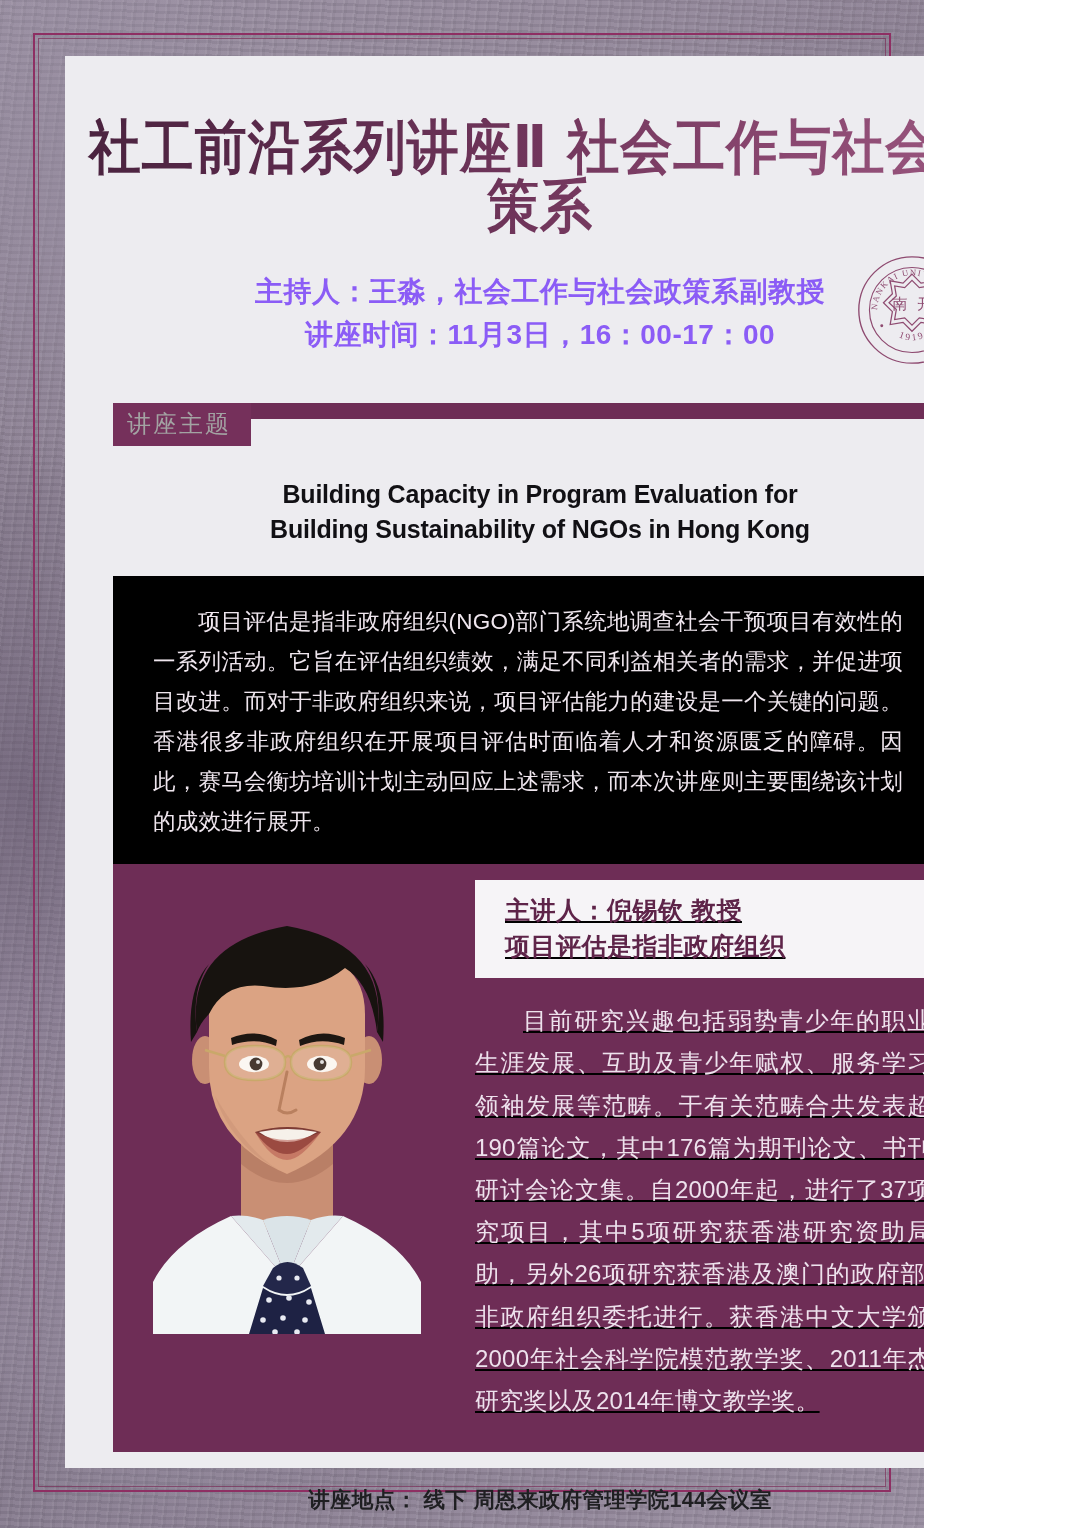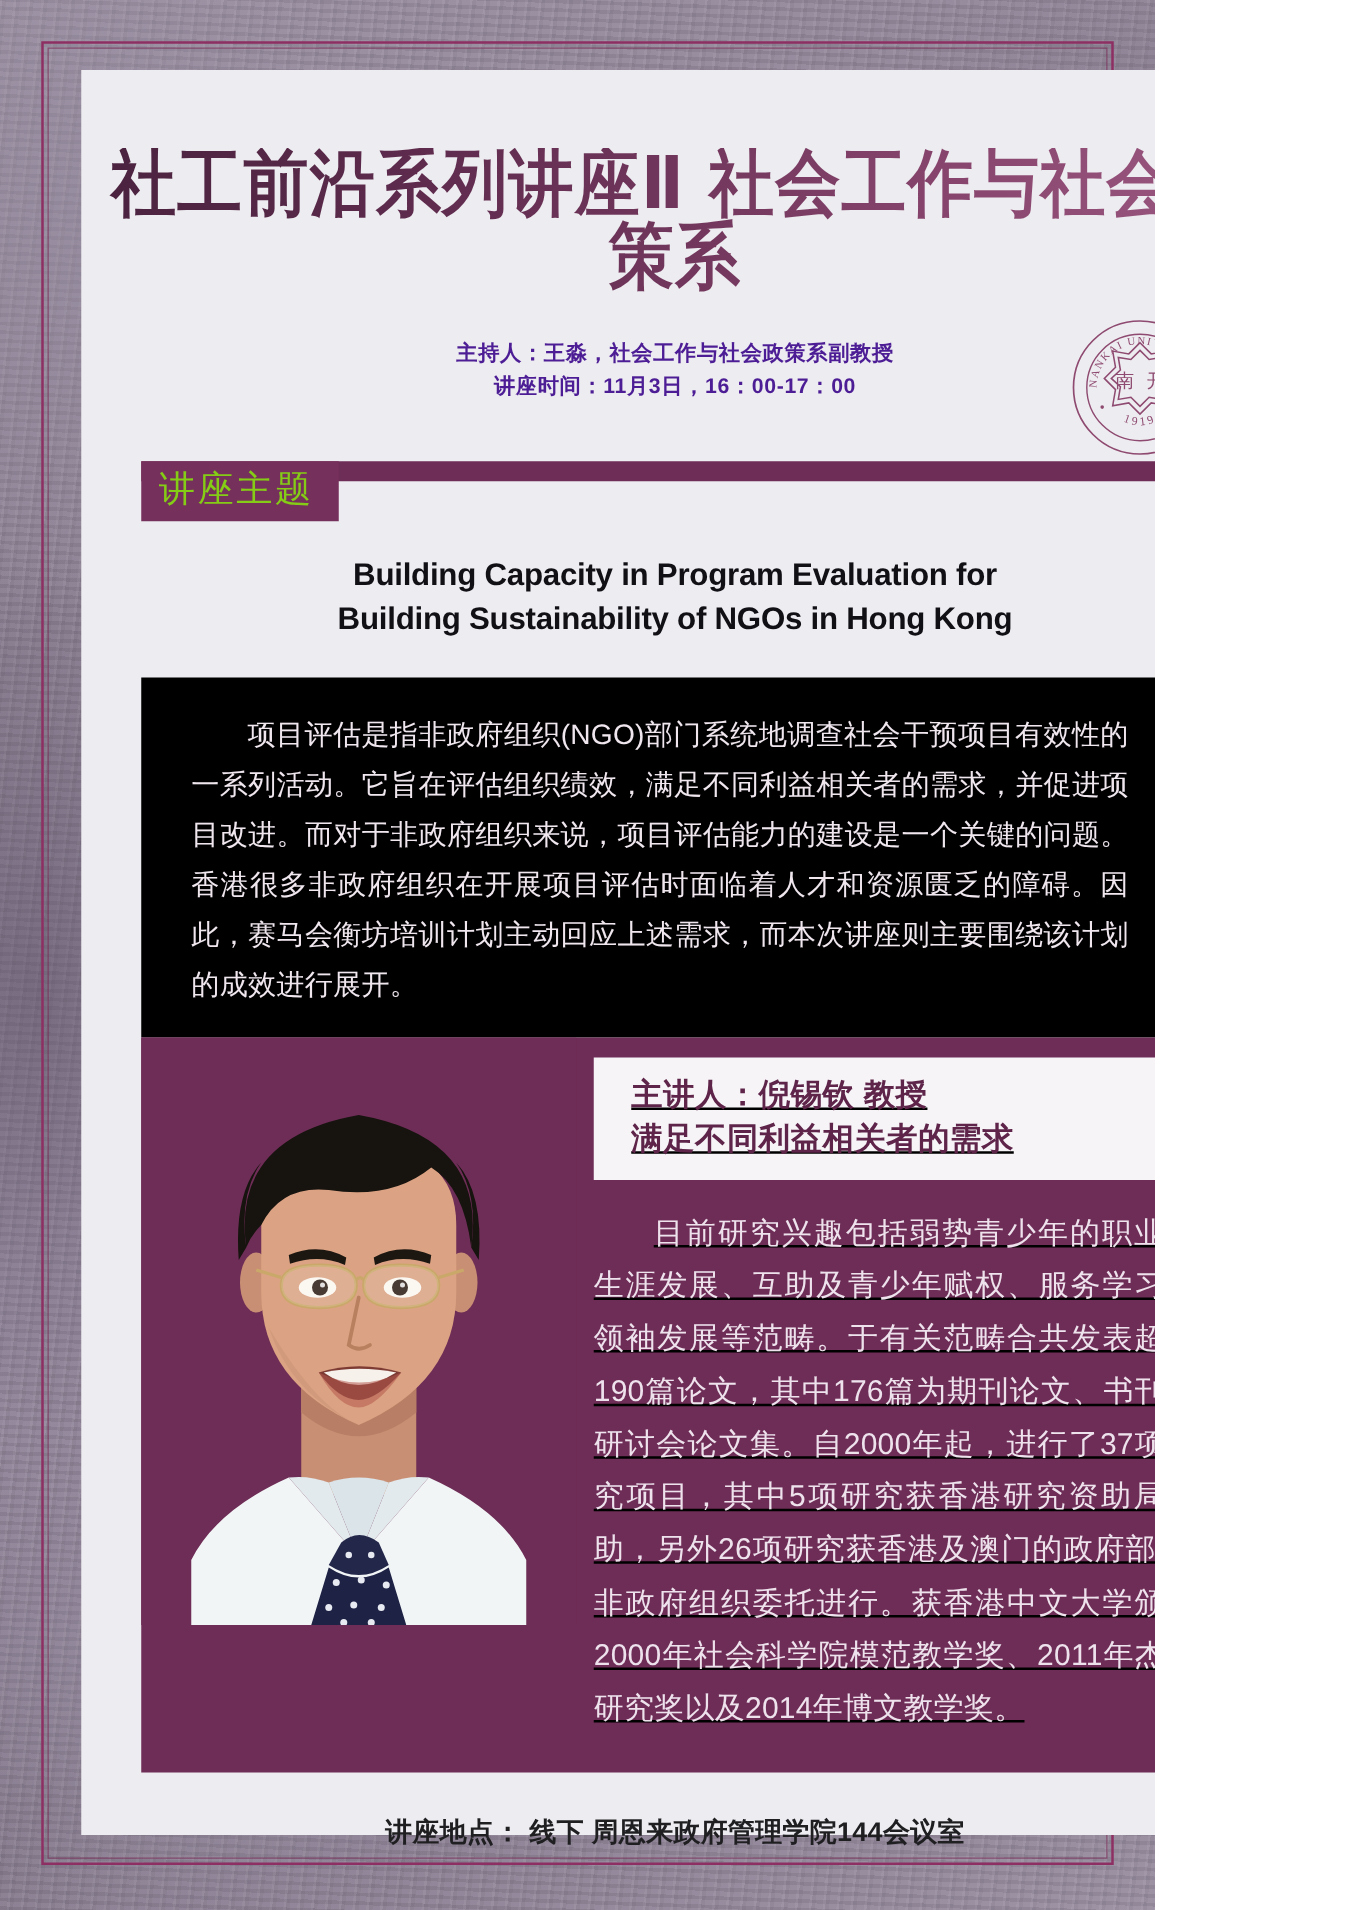--- a/index.html
+++ b/index.html
@@ -69,23 +69,23 @@
   }
 
   
   .meta-block {
     position:relative;
     margin-top:48px;
     padding:0 40px;
   }
   .meta-lines { text-align:center; }
   .meta-line {
-    font-size:17px;
-    font-weight:bold;
-    color:#4c1d95;
+    font-size:28px;
+    font-weight:bold;
+    color:#8b5cf6;
     line-height:1.55;
     letter-spacing:.5px;
   }
 
   
   .seal {
     position:absolute;
     right:47px; top:-16px;
     width:112px; height:112px;
   }
@@ -100,22 +100,22 @@
     position:absolute;
     left:0; top:0; right:0;
     height:16px;
     background:#6e2d56;
   }
   .topic-tab {
     position:absolute;
     left:0; top:0;
     padding:9px 20px 10px 14px;
     background:#75305b;
-    color:#84cc16;
-    font-size:29px;
+    color:#a3a3a3;
+    font-size:24px;
     font-weight:500;
     line-height:1;
     letter-spacing:2px;
   }
 
   
   .en-title {
     margin:24px 34px 0 34px;
     text-align:center;
     font-size:25px;
@@ -352,21 +352,21 @@
 
           <path d="M142 268 Q174 258 208 268 Q188 290 174 290 Q158 290 142 268 Z" fill="#7d3b34"></path>
           <path d="M146 268 Q174 262 204 268 Q188 278 174 278 Q160 278 146 268 Z" fill="#f6f1ea"></path>
           <path d="M142 268 Q174 284 208 268 Q188 296 174 296 Q158 296 142 268 Z" fill="#b5584d" opacity=".55"></path>
         </svg>
       </div>
 
       <div class="speaker-right">
         <div class="speaker-name-card">
           <div class="speaker-name-line">主讲人：倪锡钦 教授</div>
-          <div class="speaker-name-line">满足不同利益相关者的需求</div>
+          <div class="speaker-name-line">项目评估是指非政府组织</div>
         </div>
         <div class="speaker-bio">目前研究兴趣包括弱势青少年的职业和生涯发展、互助及青少年赋权、服务学习及领袖发展等范畴。于有关范畴合共发表超过190篇论文，其中176篇为期刊论文、书刊及研讨会论文集。自2000年起，进行了37项研究项目，其中5项研究获香港研究资助局资助，另外26项研究获香港及澳门的政府部门/非政府组织委托进行。获香港中文大学颁发2000年社会科学院模范教学奖、2011年杰出研究奖以及2014年博文教学奖。</div>
       </div>
     </div>
 
     <div class="footer">
       <div class="footer-line">讲座地点： 线下  周恩来政府管理学院144会议室</div>
 
     </div>
 

